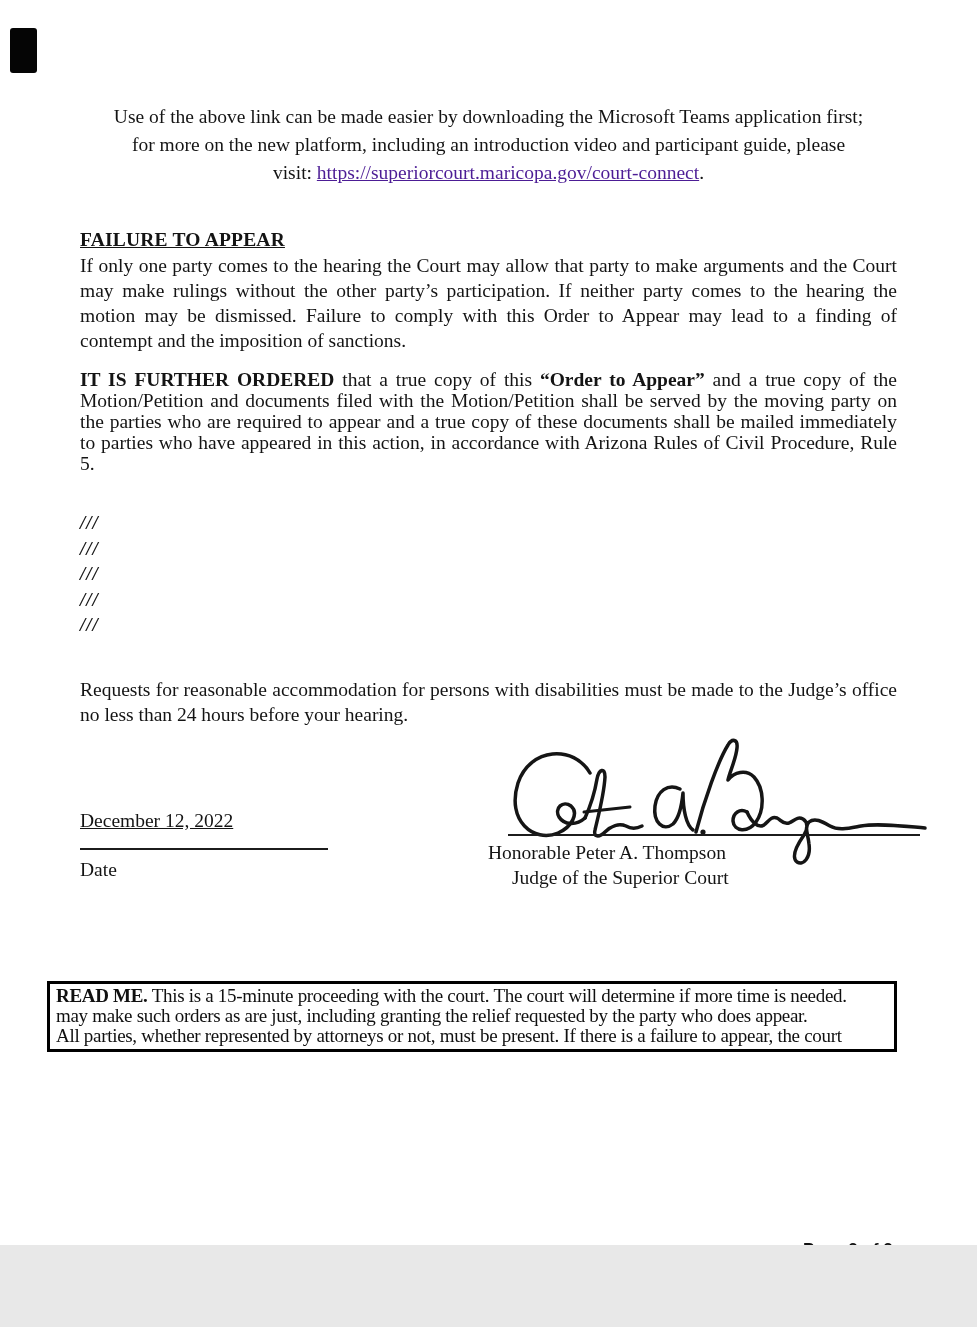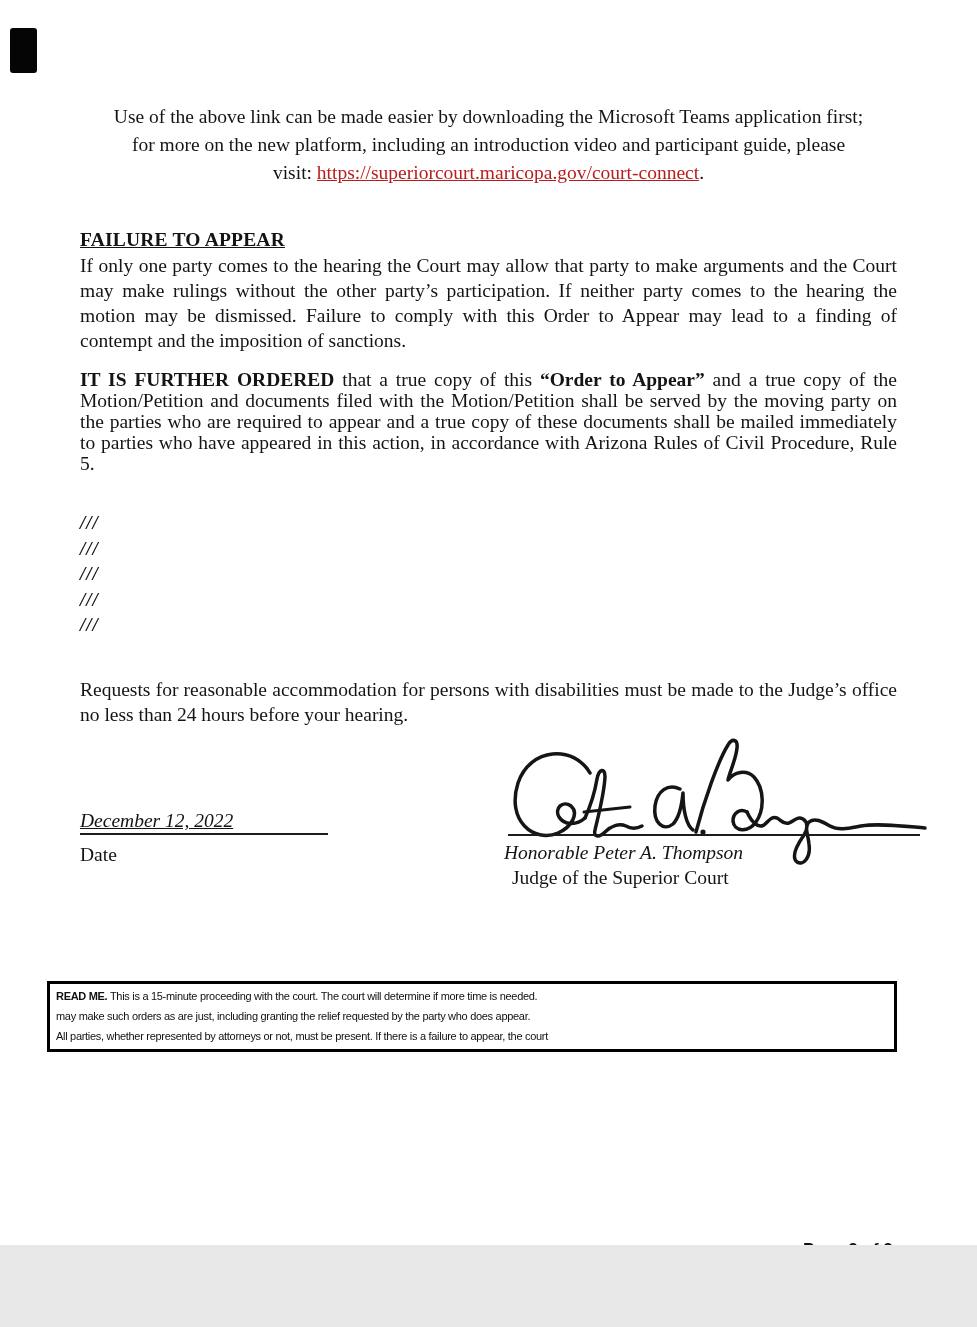--- a/index.html
+++ b/index.html
@@ -15,54 +15,54 @@
   .corner-artifact{
     position:absolute;left:10px;top:28px;width:27px;height:45px;
     background:#050505;border-radius:3px;
   }
   .body-text{font-size:19.5px;}
   .intro{
     position:absolute;left:80px;top:103px;width:817px;
     text-align:center;line-height:28px;
   }
   .intro .line{display:block;}
-  .doc-link{color:#b91c1c;text-decoration:underline;}
+  .doc-link{color:#4c1d95;text-decoration:underline;}
   .section-failure{position:absolute;left:80px;top:227px;width:817px;line-height:25px;}
   .section-heading{
     font-weight:bold;text-decoration:underline;margin:0 0 1px 0;
     font-size:19.5px;letter-spacing:.2px;
   }
   .justified{text-align:justify;}
   .section-ordered{position:absolute;left:80px;top:369px;width:817px;line-height:21px;}
   .bold{font-weight:bold;}
   .slashes{
     position:absolute;left:80px;top:510px;width:120px;
     font-size:19px;font-weight:bold;font-style:italic;line-height:25.5px;
     letter-spacing:1px;
   }
   .accommodation{position:absolute;left:80px;top:677px;width:817px;line-height:25px;}
   .date-block{position:absolute;left:80px;top:810px;width:250px;}
   .date-value-wrap{
-    width:248px;border-bottom:2px solid #1c1c1c;padding-bottom:1px;font-style:italic;
+    width:248px;border-bottom:2px solid #1c1c1c;padding-bottom:16px;
   }
   .date-value{text-decoration:underline;font-size:19.5px;}
   .date-label{font-size:19.5px;line-height:25px;margin-top:7px;}
   .sig-line{
     position:absolute;left:508px;top:834px;width:412px;height:0;
     border-top:2px solid #1c1c1c;
   }
   .sig-svg{position:absolute;left:500px;top:733px;width:440px;height:135px;}
-  .sig-name{position:absolute;left:504px;top:840px;width:420px;font-size:19.5px;line-height:25px;font-style:italic;}
+  .sig-name{position:absolute;left:488px;top:840px;width:420px;font-size:19.5px;line-height:25px;}
   .sig-title{position:absolute;left:512px;top:865px;width:420px;font-size:19.5px;line-height:25px;}
   .readme-box{
     position:absolute;left:47px;top:981px;width:833px;
     border:3px solid #000;
     padding:2px 5px 3px 6px;
-    font-family:Liberation Sans, sans-serif;
-    font-size:11px;line-height:20px;letter-spacing:-0.3px;
+    font-family:Liberation Serif, serif;
+    font-size:19px;line-height:20px;letter-spacing:-0.3px;
     color:#101010;
   }
   .readme-line{white-space:nowrap;overflow:hidden;}
   .footer-page{
     position:absolute;left:803px;top:1240px;
     font-family:"Liberation Sans", sans-serif;
     font-weight:bold;font-size:17px;color:#101010;text-align:center;
   }
 </style>
 </head>

